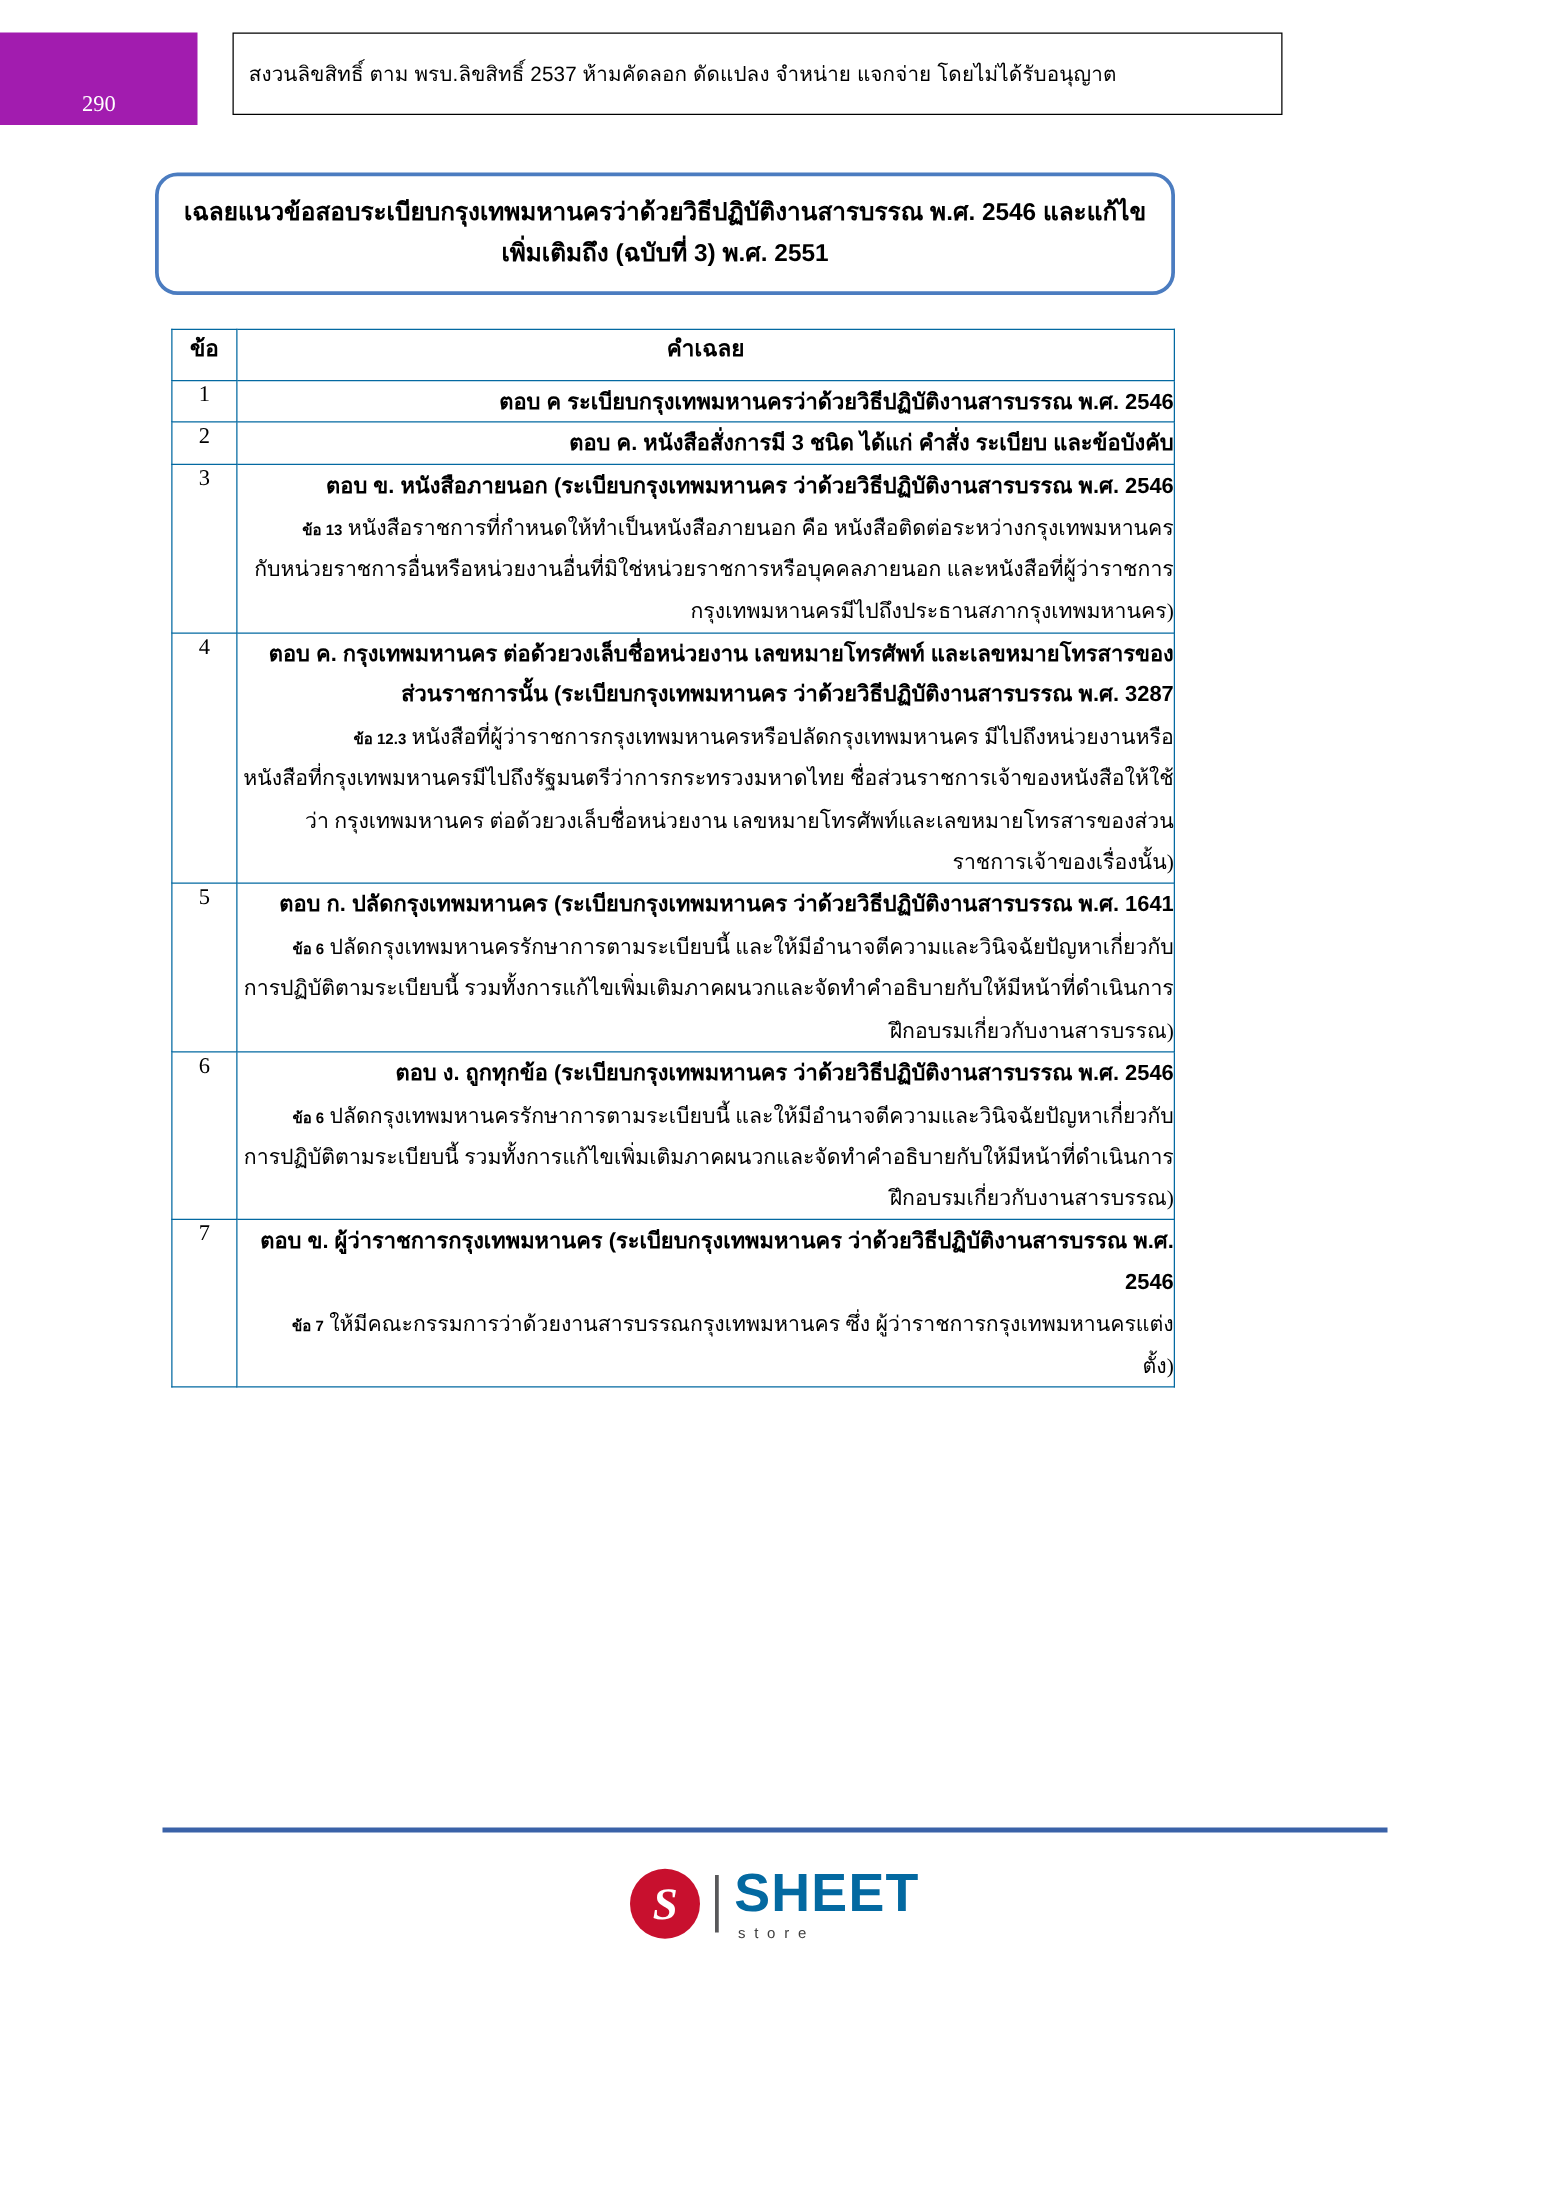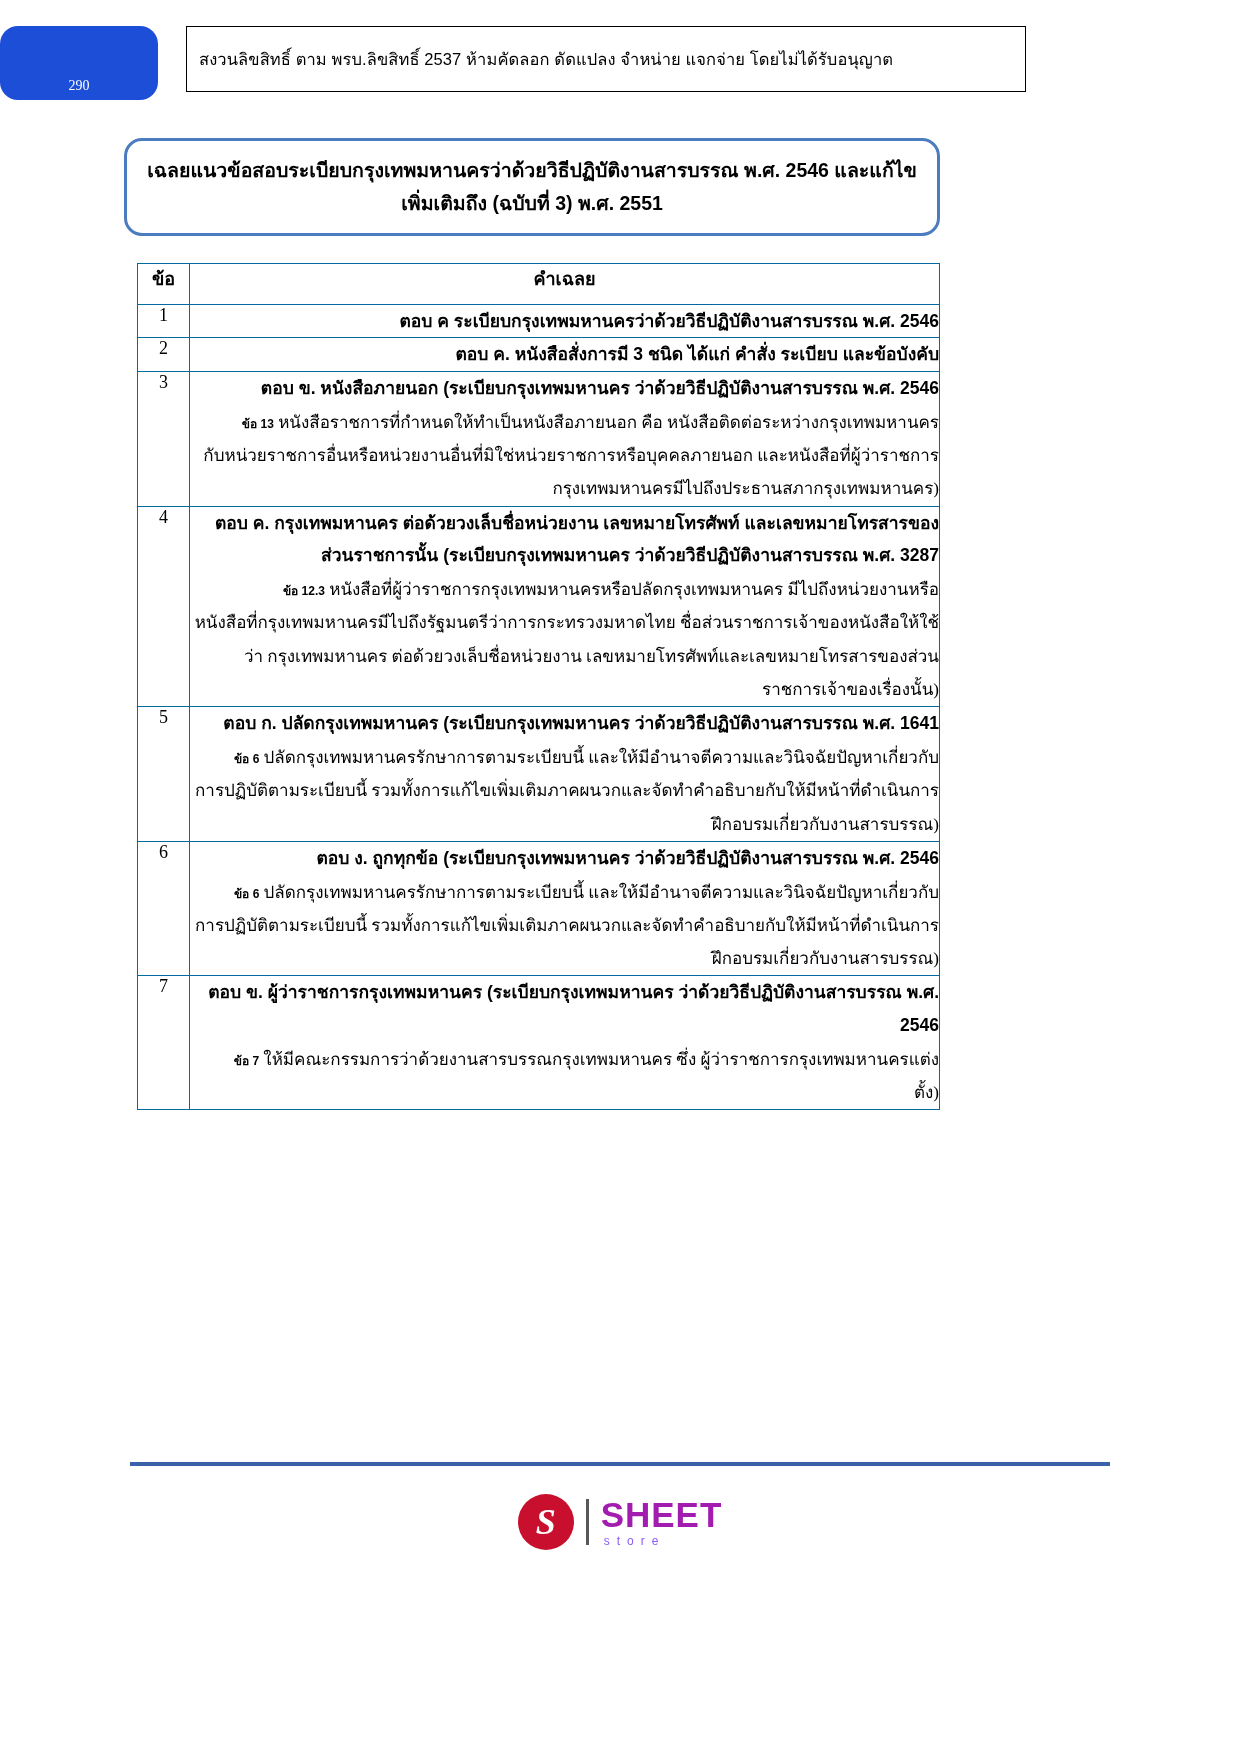--- a/index.html
+++ b/index.html
@@ -23,30 +23,29 @@
     left: 0;
     width: 1240px;
     height: 74px;
   }
   .page-number-box {
     position: absolute;
     left: 0;
     top: 0;
     width: 158px;
     height: 74px;
-    background: #1d4ed8;
+    background: #a21caf;
     color: #ffffff;
     display: flex;
     align-items: flex-end;
     justify-content: center;
     padding-bottom: 6px;
     box-sizing: border-box;
-    font-size: 14px;
-    font-family: "Liberation Serif", serif;
-    border-radius: 18px;
+    font-size: 18px;
+    font-family: "Liberation Serif", serif;
   }
   .copyright-box {
     position: absolute;
     left: 186px;
     top: 0;
     width: 840px;
     height: 66px;
     border: 1.5px solid #000000;
     box-sizing: border-box;
     display: flex;
@@ -175,30 +174,30 @@
     width: 3px;
     height: 46px;
     background: #58585a;
   }
   .logo-words {
     display: flex;
     flex-direction: column;
     line-height: 1;
   }
   .logo-main {
-    font-size: 35px;
+    font-size: 43px;
     font-weight: bold;
     letter-spacing: 1px;
-    color: #a21caf;
+    color: #0369a1;
     font-family: "Liberation Sans", sans-serif;
   }
   .logo-sub {
     font-size: 12px;
     letter-spacing: 7px;
-    color: #8b5cf6;
+    color: #404040;
     margin-top: 3px;
     padding-left: 3px;
     font-family: "Liberation Sans", sans-serif;
   }
 </style>
 </head>
 <body>
 
 <div class="header-band">
   <div class="page-number-box">

